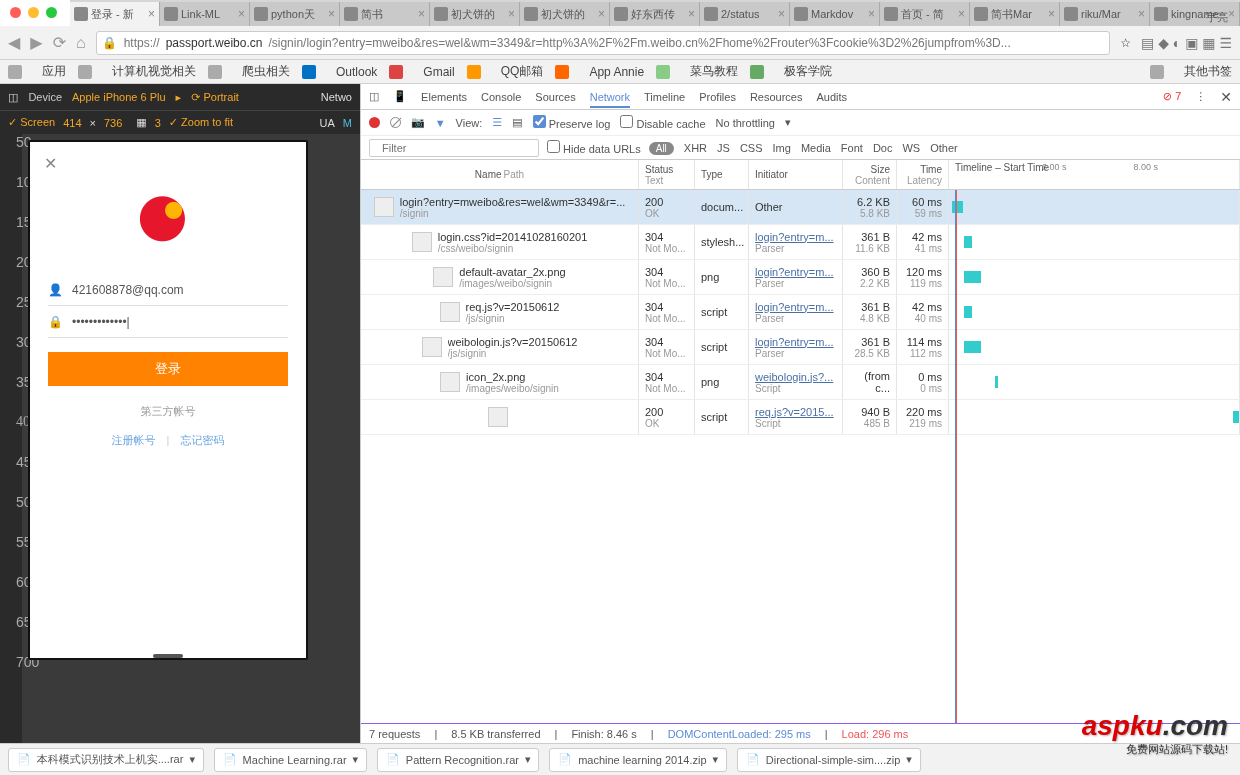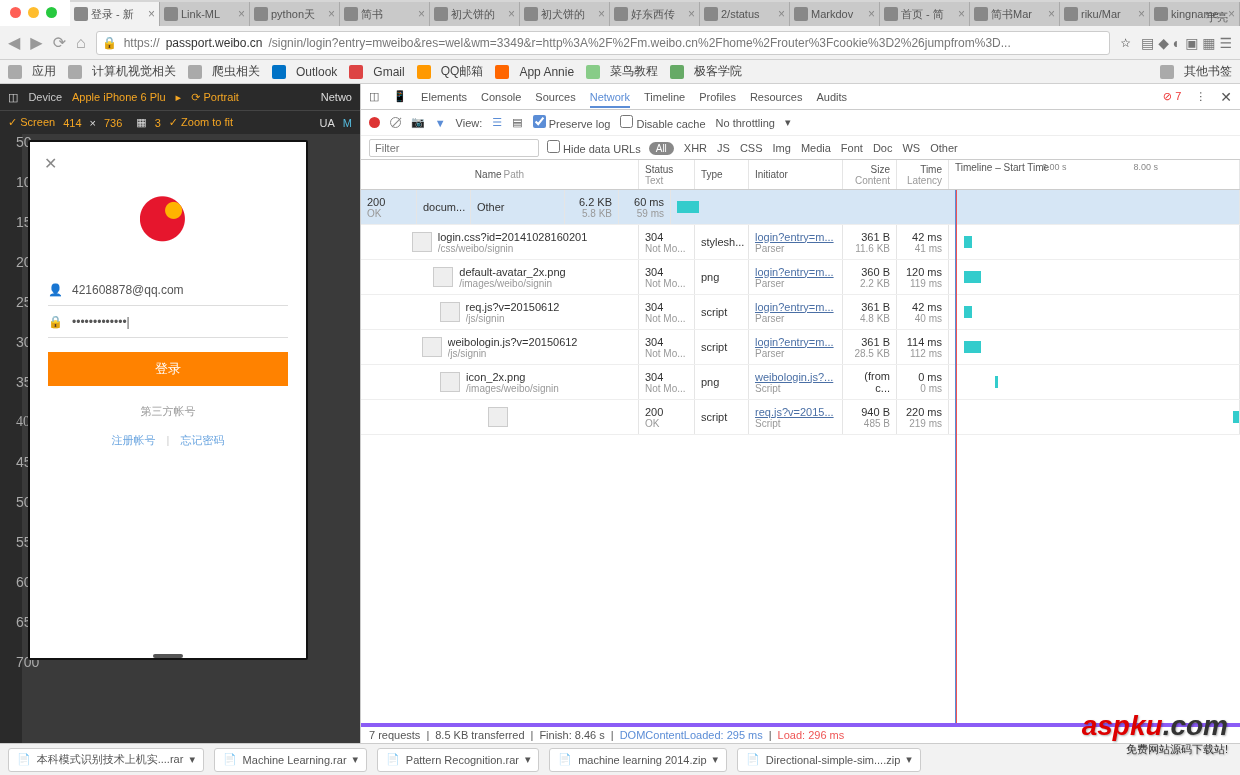--- a/index.html
+++ b/index.html
@@ -23,21 +23,21 @@
 .urlbar { position: absolute; top: 26px; left: 0; right: 0; height: 34px; background: #f2f2f2; border-bottom: 1px solid #d0d0d0; display: flex; align-items: center; padding: 0 8px; gap: 10px; }
 .urlbar .nav { color: #999; font-size: 16px; }
 .omnibox { flex: 1; background: #fff; border: 1px solid #ccc; border-radius: 3px; height: 24px; display: flex; align-items: center; padding: 0 6px; gap: 6px; font-size: 12px; color: #333; overflow: hidden; }
 .lock { color: #0a8a0a; }
 .url-part { white-space: nowrap; color: #777; }
 .url-host { color: #333; }
 .icons-right { display: flex; gap: 10px; color: #777; font-size: 14px; }
 
 
 .bookbar { position: absolute; top: 60px; left: 0; right: 0; height: 24px; background: #f2f2f2; border-bottom: 1px solid #d0d0d0; display: flex; align-items: center; padding: 0 8px; gap: 12px; font-size: 12px; color: #444; }
-.bookbar .bm { display: flex; align-items: center; gap: 10px; }
+.bookbar .bm { display: flex; align-items: center; gap: 20px; }
 .bm .ico { width: 14px; height: 14px; background: #aaa; border-radius: 2px; }
 
 
 .main { position: absolute; top: 84px; left: 0; right: 0; bottom: 32px; display: flex; }
 
 
 .left { width: 360px; background: #3a3a3a; position: relative; color: #ddd; }
 .devbar { height: 26px; background: #2a2a2a; display: flex; align-items: center; padding: 0 8px; gap: 10px; font-size: 11px; }
 .devbar .label { color: #ccc; }
 .devbar .orange { color: #f5a623; }
@@ -63,21 +63,21 @@
 .dt-tabs { height: 26px; border-bottom: 1px solid #ccc; display: flex; align-items: center; padding: 0 8px; gap: 14px; font-size: 11px; color: #555; }
 .dt-tabs .t.active { color: #5b8dd6; border-bottom: 2px solid #5b8dd6; padding-bottom: 3px; }
 .dt-tabs .err { margin-left: auto; color: #e33; }
 .dt-tabs .close { font-size: 14px; }
 .dt-ctrl { height: 26px; border-bottom: 1px solid #eee; display: flex; align-items: center; padding: 0 8px; gap: 10px; font-size: 11px; color: #555; }
 .rec { width: 11px; height: 11px; background: #d33; border-radius: 50%; }
 .stop { width: 11px; height: 11px; border: 1px solid #888; border-radius: 50%; position: relative; }
 .stop::after { content: ''; position: absolute; left: -1px; top: 4px; width: 13px; height: 1px; background: #888; transform: rotate(-45deg); }
 .cb { accent-color: #5b8dd6; }
 .dt-filter { height: 24px; border-bottom: 1px solid #ccc; display: flex; align-items: center; padding: 0 8px; gap: 8px; font-size: 11px; color: #555; }
-.filter-in { width: 170px; height: 18px; border: 1px solid #ccc; border-radius: 2px; padding: 0 5px; font-size: 11px; color: #999; }
+.filter-in { width: 170px; height: 18px; border: 1px solid #ccc; border-radius: 2px; padding: 0 12px; font-size: 11px; color: #999; }
 .pill { background: #888; color: #fff; border-radius: 8px; padding: 1px 7px; font-size: 10px; }
 
 
 .nettable { flex: 1; overflow: hidden; position: relative; }
 .nh { display: flex; height: 30px; border-bottom: 1px solid #ccc; font-size: 10px; color: #555; }
 .nh > div, .nr > div { border-right: 1px solid #e5e5e5; padding: 2px 6px; display: flex; flex-direction: column; justify-content: center; }
 .c-name { width: 278px; } .c-status { width: 56px; } .c-type { width: 54px; } .c-init { width: 94px; } .c-size { width: 54px; text-align: right; } .c-time { width: 52px; text-align: right; } .c-tl { flex: 1; position: relative; }
 .sub { color: #999; font-size: 10px; }
 .nr { display: flex; height: 35px; border-bottom: 1px solid #eee; font-size: 11px; }
 .nr.sel { background: #d6e6f5; }
@@ -90,21 +90,21 @@
 .tl-head { position: relative; height: 100%; }
 .tl-head .ticks { position: absolute; top: 2px; width: 100%; display: flex; justify-content: space-between; color: #888; font-size: 9px; padding: 0 20px; }
 .vline { position: absolute; top: 0; bottom: 0; width: 1px; }
 .vline.blue { background: #5b8dd6; } .vline.red { background: #e55; }
 
 
 .tl-area { position: absolute; left: 588px; top: 30px; bottom: 20px; right: 0; }
 .tl-area .vline { top: 0; bottom: 0; }
 
 
-.summary { height: 20px; border-top: 4px solid #8b5cf6; display: flex; align-items: center; padding: 0 8px; gap: 6px; font-size: 11px; color: #555; }
+.summary { height: 20px; border-top: 1px solid #8b5cf6; display: flex; align-items: center; padding: 0 8px; gap: 14px; font-size: 11px; color: #555; }
 .summary .blue { color: #5b8dd6; } .summary .red { color: #e55; text-align: center; }
 
 
 .dlbar { position: absolute; bottom: 0; left: 0; right: 0; height: 32px; background: #f2f2f2; border-top: 1px solid #ccc; display: flex; align-items: center; padding: 0 8px; gap: 10px; }
 .dl { background: #fff; border: 1px solid #ccc; border-radius: 3px; height: 24px; padding: 0 8px; display: flex; align-items: center; gap: 6px; font-size: 11px; color: #555; }
 
 
 .watermark { position: absolute; right: 12px; bottom: 18px; font-size: 28px; font-weight: bold; font-style: italic; color: #d00; text-shadow: 1px 1px 2px rgba(0,0,0,.3); pointer-events: none; }
 .watermark .sub2 { font-size: 11px; color: #333; display: block; text-align: right; font-style: normal; font-weight: normal; }
 </style>
@@ -364,20 +364,27 @@
           <div class="ticks">
               <span></span>
               <span>6.00 s</span>
               <span>8.00 s</span>
               <span></span>
             </div>
         </div>
       </div>
       <div id="rows">
           <div class="nr sel">
+            <div class="c-name">
+              <span class="file-ico"></span>
+              <div class="txt">
+                <div class="main-t">login?entry=mweibo&amp;res=wel&amp;wm=3349&amp;r=...</div>
+                <div class="sub">/signin</div>
+              </div>
+            </div>
             <div class="c-status">
               <span>200</span>
               <span class="sub">OK</span>
             </div>
             <div class="c-type">docum...</div>
             <div class="c-init">
               <span class="main-t">Other</span>
               <span class="sub"></span>
             </div>
             <div class="c-size">

